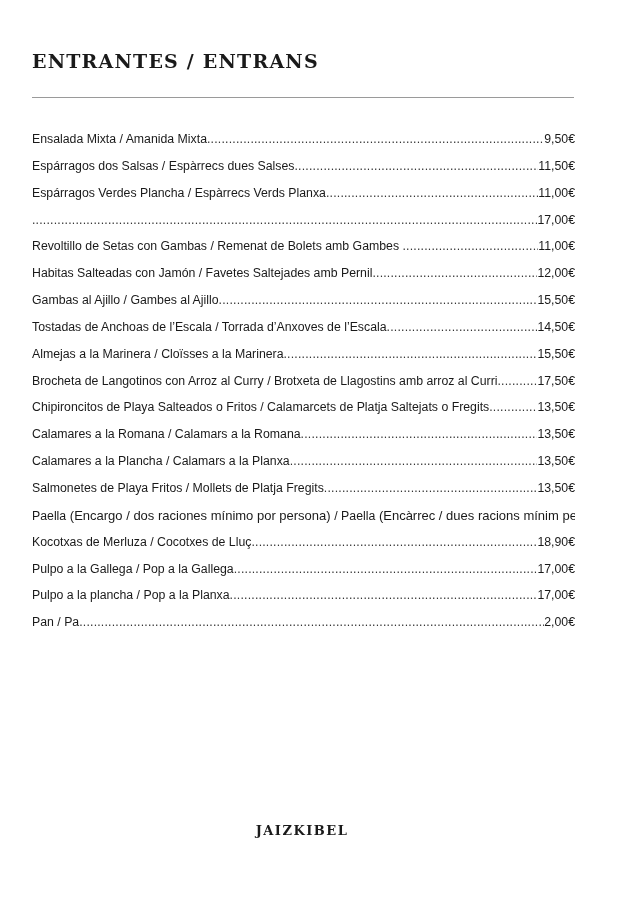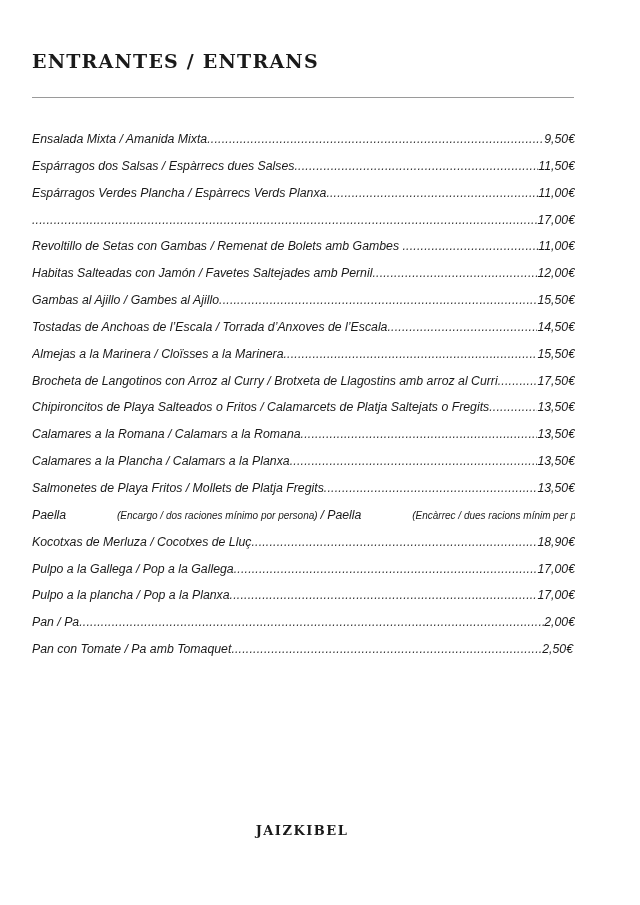--- a/index.html
+++ b/index.html
@@ -4,24 +4,24 @@
 <style>
   html, body { margin: 0; padding: 0; background: #ffffff; }
   body { width: 640px; height: 905px; position: relative; overflow: hidden; font-family: "Liberation Sans", sans-serif; color: #1a1a1a; }
   .title {
     position: absolute; left: 32px; top: 51px;
     font-family: "DejaVu Serif", serif; font-weight: bold; font-size: 19px;
     letter-spacing: 1.2px; color: #1a1a1a; transform: scaleY(0.95);
     transform-origin: left top; white-space: nowrap;
   }
   .divider { position: absolute; left: 32px; top: 97px; width: 542px; height: 1px; background: #9a9a9a; }
-  .menu { position: absolute; left: 32px; top: 132px; width: 543px; font-style: italic; }
+  .menu { position: absolute; left: 32px; top: 132px; width: 543px; }
   .row { display: flex; align-items: baseline; height: 26.85px; font-size: 12.3px; white-space: nowrap; overflow: hidden; }
   .name { flex: 0 0 auto; }
-  .note { font-size: 10px; padding-left: 48px; }
+  .note { font-size: 13px; }
   .dots { flex: 1 1 auto; overflow: hidden; color: #333; letter-spacing: 0.2px; }
   .dots::after { content: "................................................................................................................................................................................................................................................................................"; }
   .price { flex: 0 0 auto; }
   .footer-logo {
     position: absolute; left: 0; width: 604px; top: 823px; text-align: center;
     font-family: "DejaVu Serif", serif; font-weight: bold; font-size: 13px; letter-spacing: 1.5px; color: #1a1a1a;
   }
 </style>
 </head>
 <body>
@@ -117,20 +117,15 @@
   <div class="row">
       <span class="name">Pulpo a la plancha / Pop a la Planxa</span>
       <span class="dots"></span>
       <span class="price">17,00€</span>
     </div>
   <div class="row">
       <span class="name">Pan / Pa</span>
       <span class="dots"></span>
       <span class="price">2,00€</span>
     </div>
-  <div class="row">
-      <span class="name">Pan con Tomate / Pa amb Tomaquet</span>
-      <span class="dots"></span>
-      <span class="price" style="padding-right:2px">2,50€</span>
-    </div>
 </div>
 
 <div class="footer-logo">JAIZKIBEL</div>
 
 </body></html>

